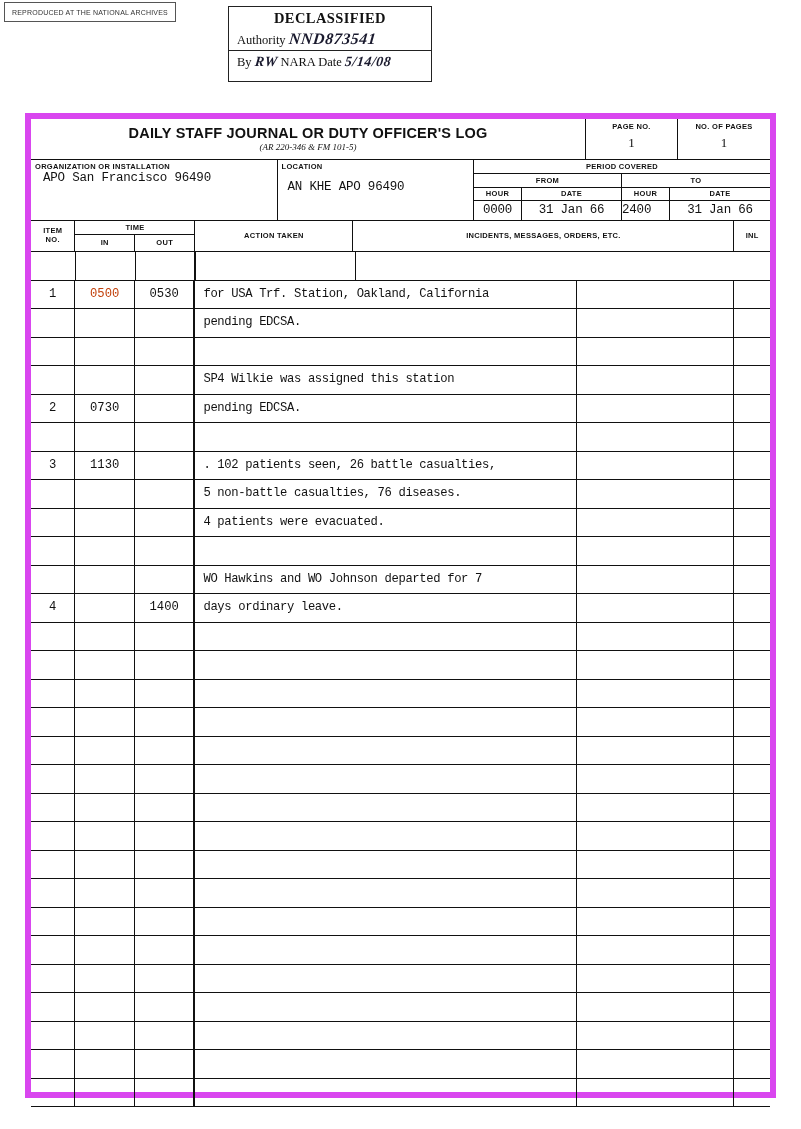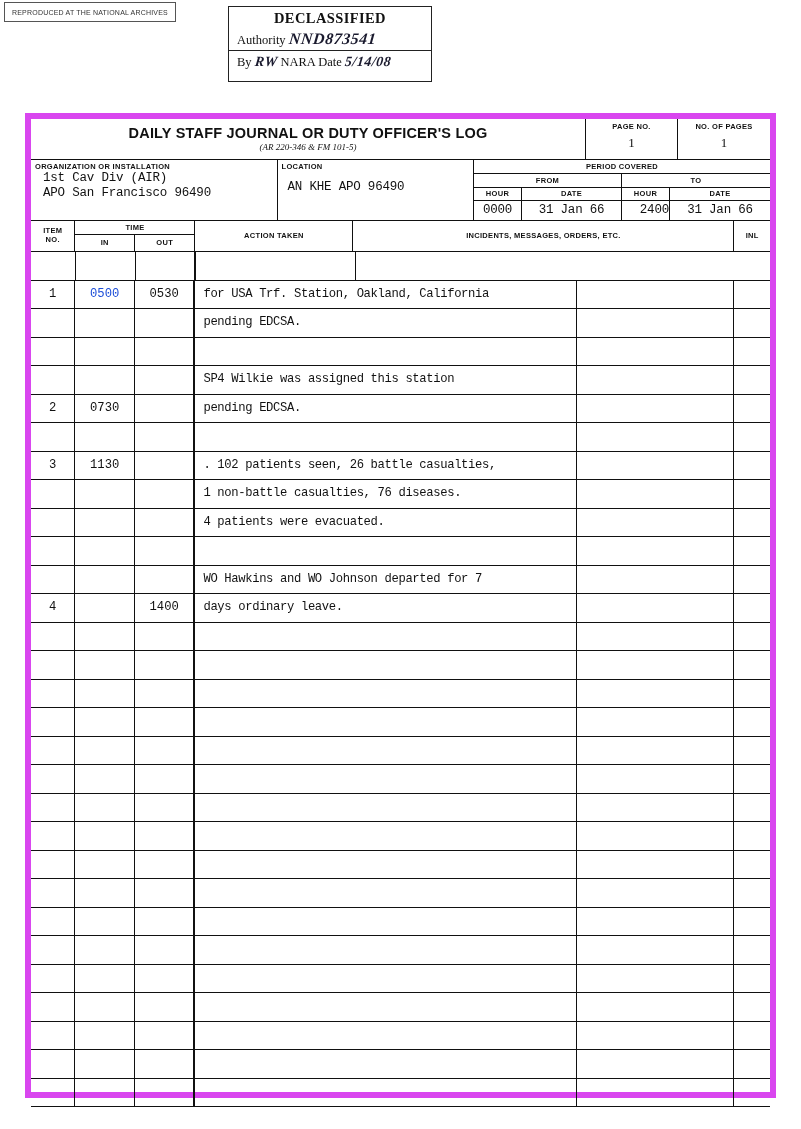--- a/index.html
+++ b/index.html
@@ -143,21 +143,21 @@
     white-space: nowrap;
     color: #111;
   }
   .time-text {
     font-family: "Liberation Mono", monospace;
     font-size: 12.2px;
     line-height: 26px;
     text-align: center;
     color: #111;
   }
-  .faint { color: #1d4ed8; }
+  .faint { color: #c2410c; }
 </style>
 </head>
 <body>
 
 <div class="archive-stamp">
   <span>REPRODUCED AT THE NATIONAL ARCHIVES</span>
 </div>
 
 <div class="declass">
   <div class="declass-title">DECLASSIFIED</div>
@@ -189,21 +189,20 @@
     <div class="cell" style="width:93px;">
       <div class="lbl lbl-c" style="margin-top:3px;">NO. OF PAGES</div>
       <div class="page-num">1</div>
     </div>
   </div>
 
   <div class="row band2 bb">
 
     <div class="cell br" style="width:251px;">
       <div class="lbl" style="padding:2px 0 0 4px;">ORGANIZATION OR INSTALLATION</div>
-      <div class="typed" style="padding-left:12px;">1st Cav Div (AIR)</div>
       <div class="typed" style="padding-left:12px;">APO San Francisco 96490</div>
     </div>
 
     <div class="cell br" style="width:200px;">
       <div class="lbl" style="padding:2px 0 0 4px;">LOCATION</div>
       <div class="typed" style="padding-left:10px;margin-top:9px;">AN KHE APO 96490</div>
     </div>
 
     <div class="cell" style="width:296px;">
       <div class="lbl lbl-c bb" style="height:13px;line-height:13px;">PERIOD COVERED</div>
@@ -213,21 +212,21 @@
       </div>
       <div class="row bb" style="height:12px;">
         <div class="cell lbl lbl-c br" style="width:48px;line-height:12px;">HOUR</div>
         <div class="cell lbl lbl-c br" style="width:100px;line-height:12px;">DATE</div>
         <div class="cell lbl lbl-c br" style="width:48px;line-height:12px;">HOUR</div>
         <div class="cell lbl lbl-c" style="width:100px;line-height:12px;">DATE</div>
       </div>
       <div class="row" style="height:20px;">
         <div class="cell typed br" style="width:48px;text-align:center;line-height:19px;">0000</div>
         <div class="cell typed br" style="width:100px;text-align:center;line-height:19px;">31 Jan 66</div>
-        <div class="cell typed br" style="width:48px;text-align:right;line-height:19px;">2400</div>
+        <div class="cell typed br" style="width:48px;text-align:left;line-height:19px;">2400</div>
         <div class="cell typed" style="width:100px;text-align:center;line-height:19px;">31 Jan 66</div>
       </div>
     </div>
   </div>
 
   <div class="row hdr-band bb">
     <div class="cell br" style="width:45px;">
       <div class="lbl lbl-c" style="margin-top:5px;">ITEM</div>
       <div class="lbl lbl-c">NO.</div>
     </div>
@@ -353,21 +352,21 @@
         <div class="cell br" style="width: 160px;"></div>
         <div class="cell" style="width: 36px;"></div>
       </div>
       <div class="row data-row bb">
         <div class="cell br" style="width: 45px;"></div>
         <div class="cell br row" style="width: 120px;">
           <div class="cell br" style="width: 60px;"></div>
           <div class="cell br" style="width: 60px;"></div>
         </div>
         <div class="cell br" style="width: 386px;">
-          <div class="entry-text">1 non-battle casualties, 76 diseases.</div>
+          <div class="entry-text">5 non-battle casualties, 76 diseases.</div>
         </div>
         <div class="cell br" style="width: 160px;"></div>
         <div class="cell" style="width: 36px;"></div>
       </div>
       <div class="row data-row bb">
         <div class="cell br" style="width: 45px;"></div>
         <div class="cell br row" style="width: 120px;">
           <div class="cell br" style="width: 60px;"></div>
           <div class="cell br" style="width: 60px;"></div>
         </div>

